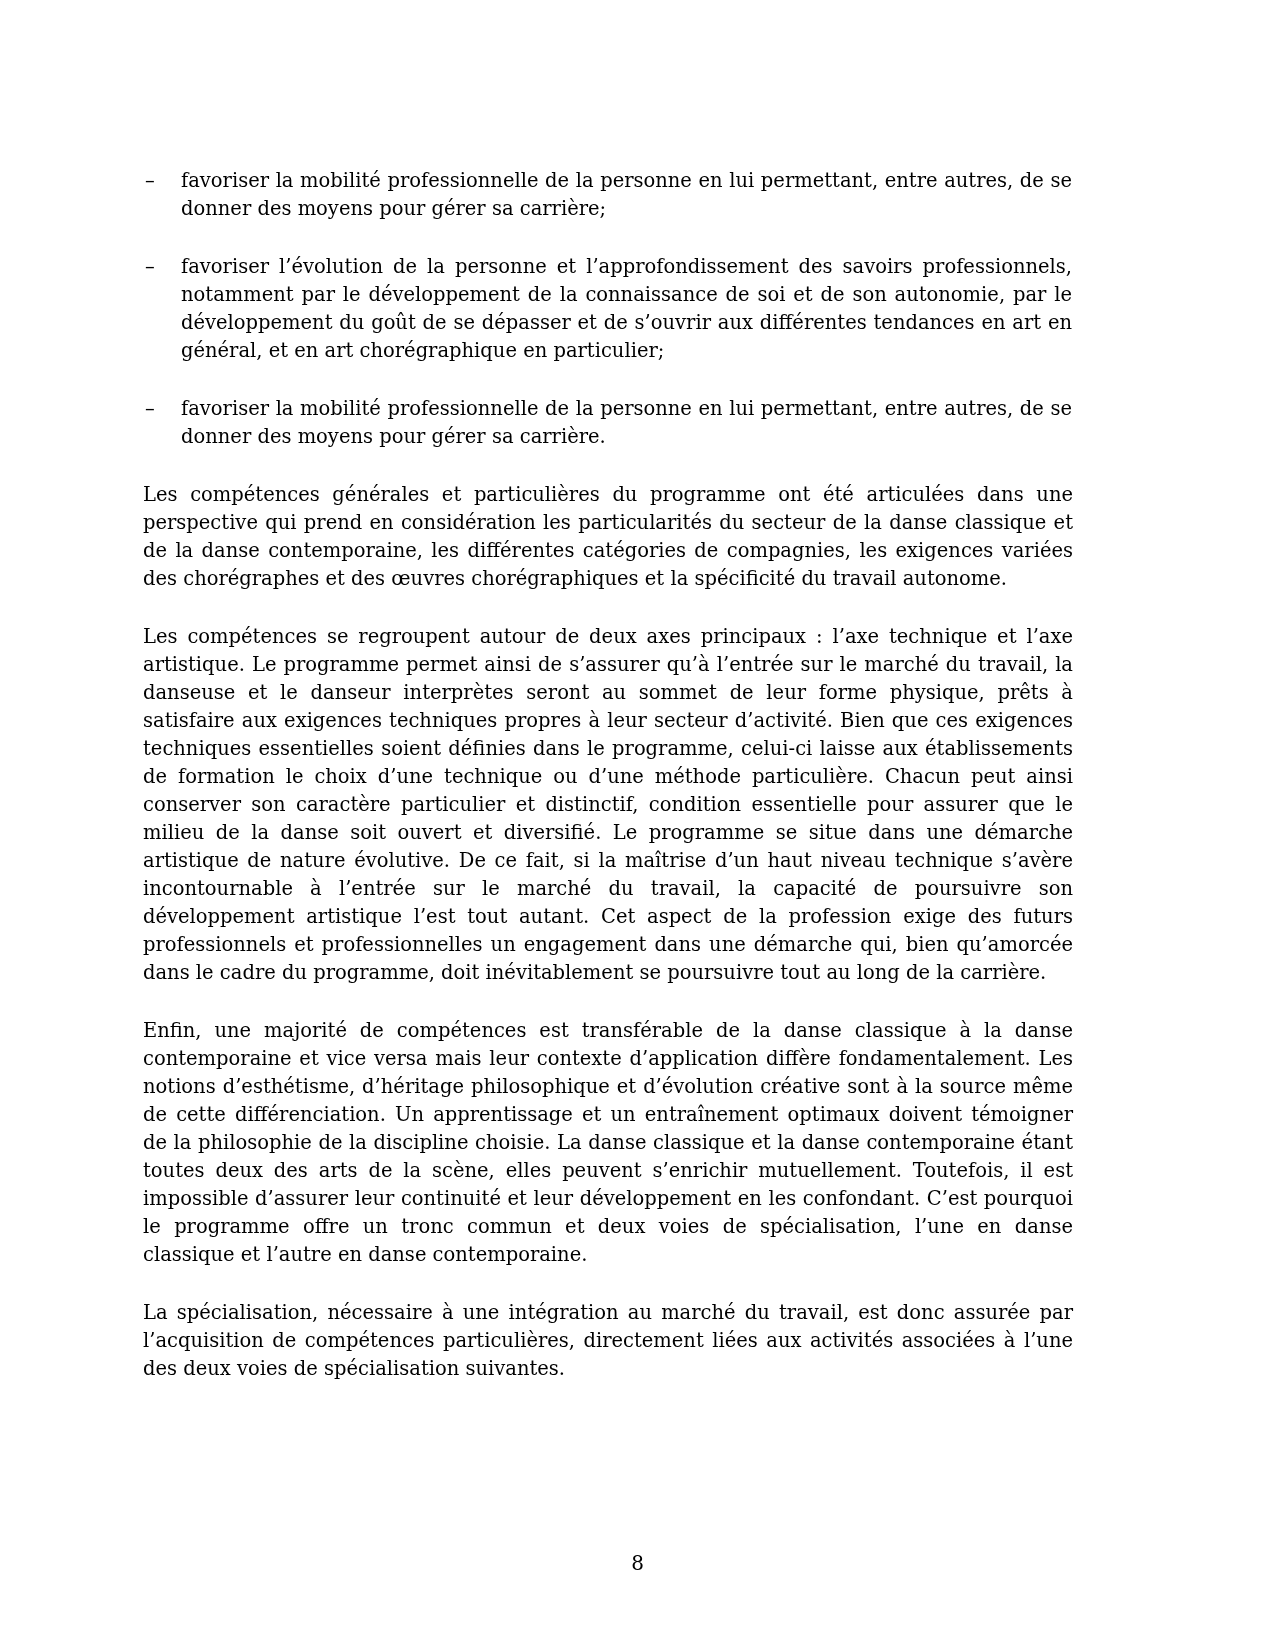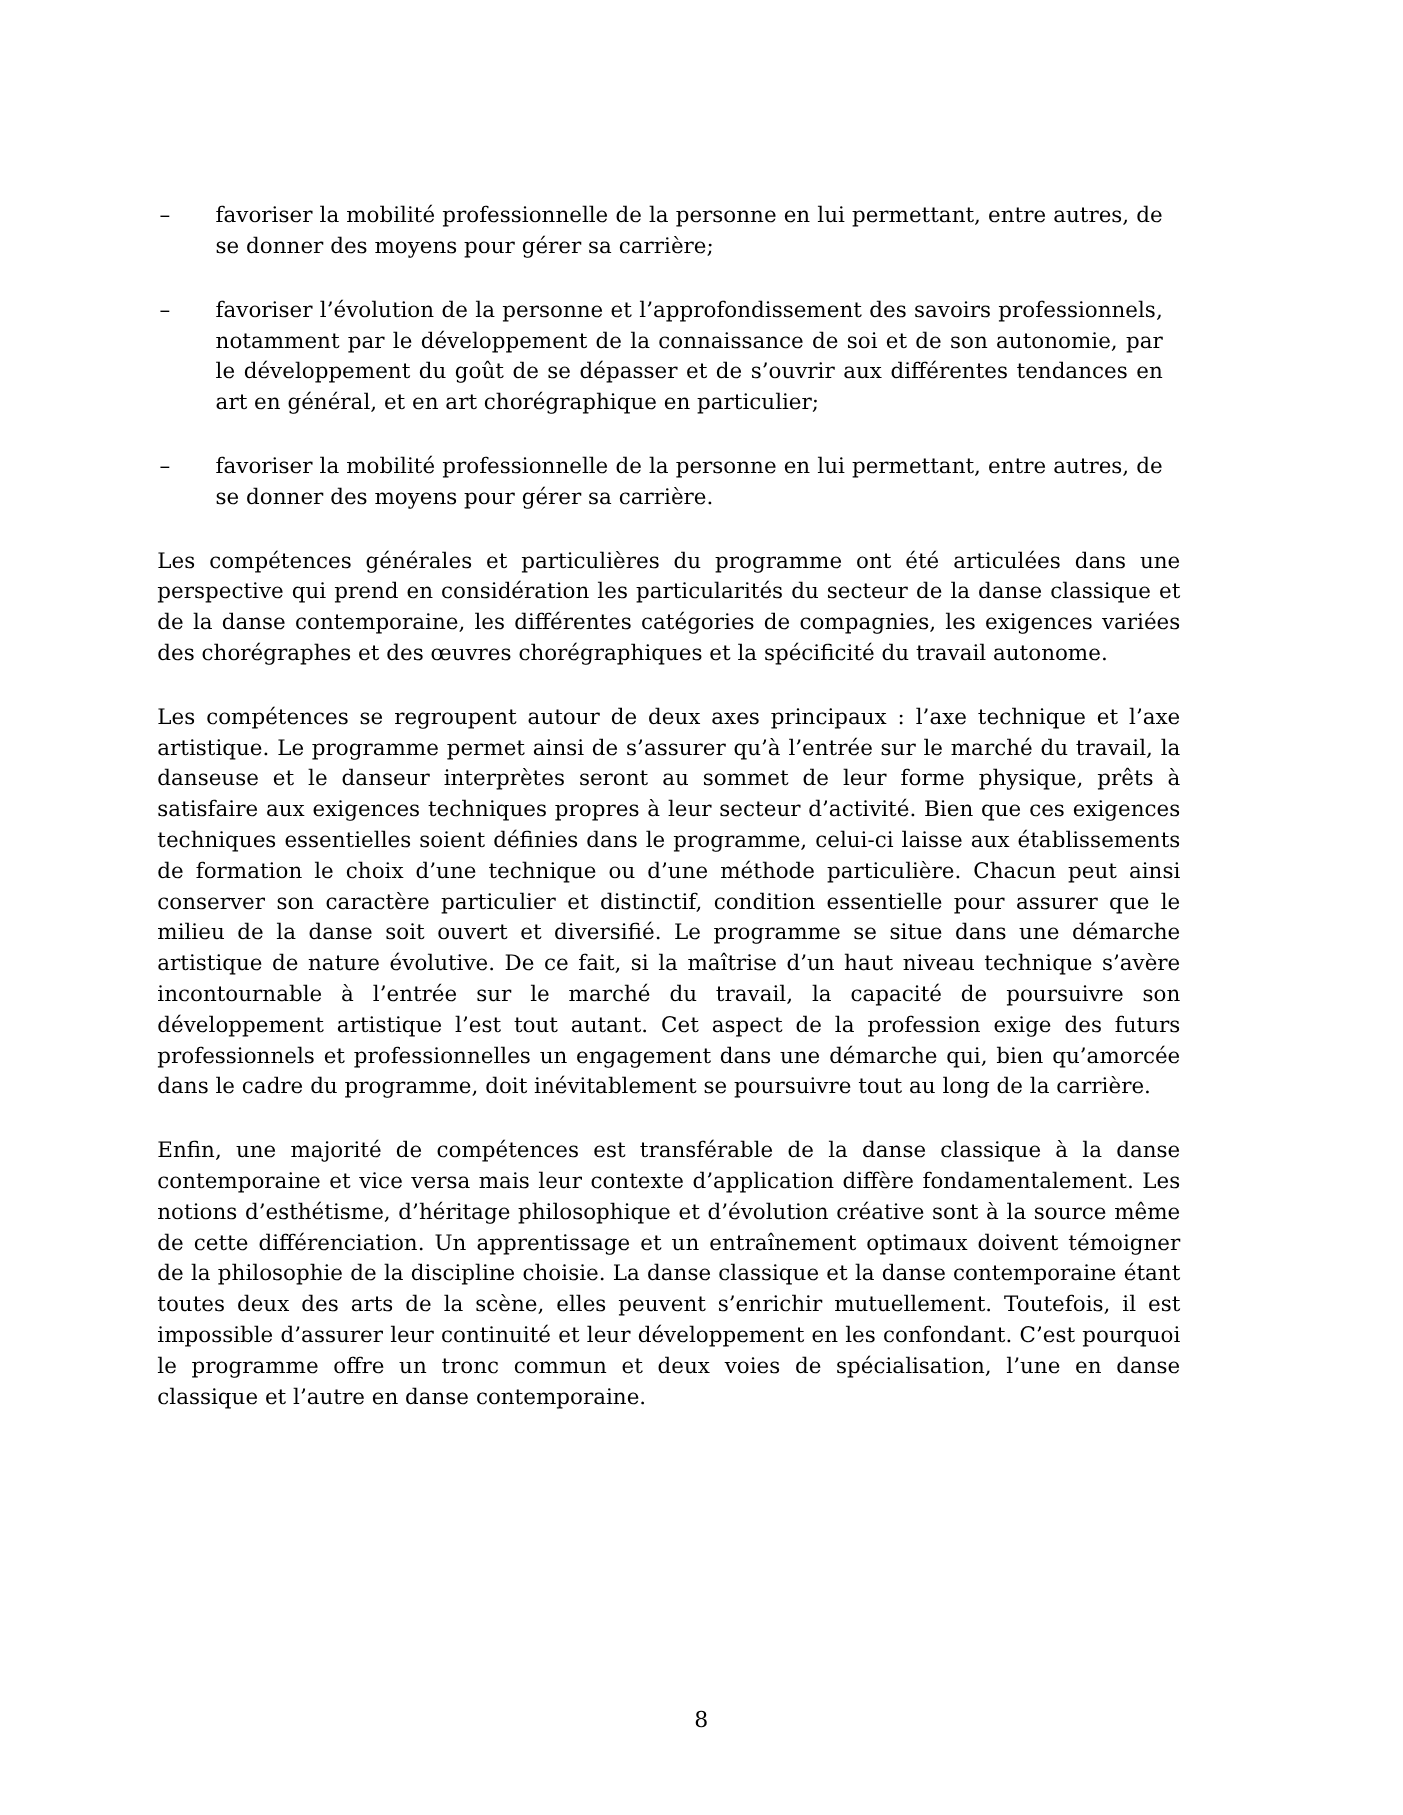--- a/index.html
+++ b/index.html
@@ -28,21 +28,21 @@
     position: relative;
     padding-left: 37px;
     margin: 0 0 30px 0;
   }
   .bullet-marker {
     position: absolute;
     left: 2px;
     top: 0;
   }
   .bullet-text {
-    margin: 16px;
+    margin: 1px;
   }
   .para {
     margin: 0 0 30px 0;
   }
   .page-number {
     position: absolute;
     top: 1549px;
     left: 0;
     width: 1275px;
     text-align: center;
@@ -66,16 +66,17 @@
   </div>
 
   <div class="bullet-item">
     <span class="bullet-marker">–</span>
     <p class="bullet-text">favoriser la mobilité professionnelle de la personne en lui permettant, entre autres, de se donner des moyens pour gérer sa carrière.</p>
   </div>
 
   <p class="para">Les compétences générales et particulières du programme ont été articulées dans une perspective qui prend en considération les particularités du secteur de la danse classique et de la danse contemporaine, les différentes catégories de compagnies, les exigences variées des chorégraphes et des œuvres chorégraphiques et la spécificité du travail autonome.</p>
   <p class="para">Les compétences se regroupent autour de deux axes principaux : l’axe technique et l’axe artistique. Le programme permet ainsi de s’assurer qu’à l’entrée sur le marché du travail, la danseuse et le danseur interprètes seront au sommet de leur forme physique, prêts à satisfaire aux exigences techniques propres à leur secteur d’activité. Bien que ces exigences techniques essentielles soient définies dans le programme, celui-ci laisse aux établissements de formation le choix d’une technique ou d’une méthode particulière. Chacun peut ainsi conserver son caractère particulier et distinctif, condition essentielle pour assurer que le milieu de la danse soit ouvert et diversifié. Le programme se situe dans une démarche artistique de nature évolutive. De ce fait, si la maîtrise d’un haut niveau technique s’avère incontournable à l’entrée sur le marché du travail, la capacité de poursuivre son développement artistique l’est tout autant. Cet aspect de la profession exige des futurs professionnels et professionnelles un engagement dans une démarche qui, bien qu’amorcée dans le cadre du programme, doit inévitablement se poursuivre tout au long de la carrière.</p>
   <p class="para">Enfin, une majorité de compétences est transférable de la danse classique à la danse contemporaine et vice versa mais leur contexte d’application diffère fondamentalement. Les notions d’esthétisme, d’héritage philosophique et d’évolution créative sont à la source même de cette différenciation. Un apprentissage et un entraînement optimaux doivent témoigner de la philosophie de la discipline choisie. La danse classique et la danse contemporaine étant toutes deux des arts de la scène, elles peuvent s’enrichir mutuellement. Toutefois, il est impossible d’assurer leur continuité et leur développement en les confondant. C’est pourquoi le programme offre un tronc commun et deux voies de spécialisation, l’une en danse classique et l’autre en danse contemporaine.</p>
+  <p class="para">La spécialisation, nécessaire à une intégration au marché du travail, est donc assurée par l’acquisition de compétences particulières, directement liées aux activités associées à l’une des deux voies de spécialisation suivantes.</p>
 
 </div>
 
 <div class="page-number">8</div>
 
 </body></html>

